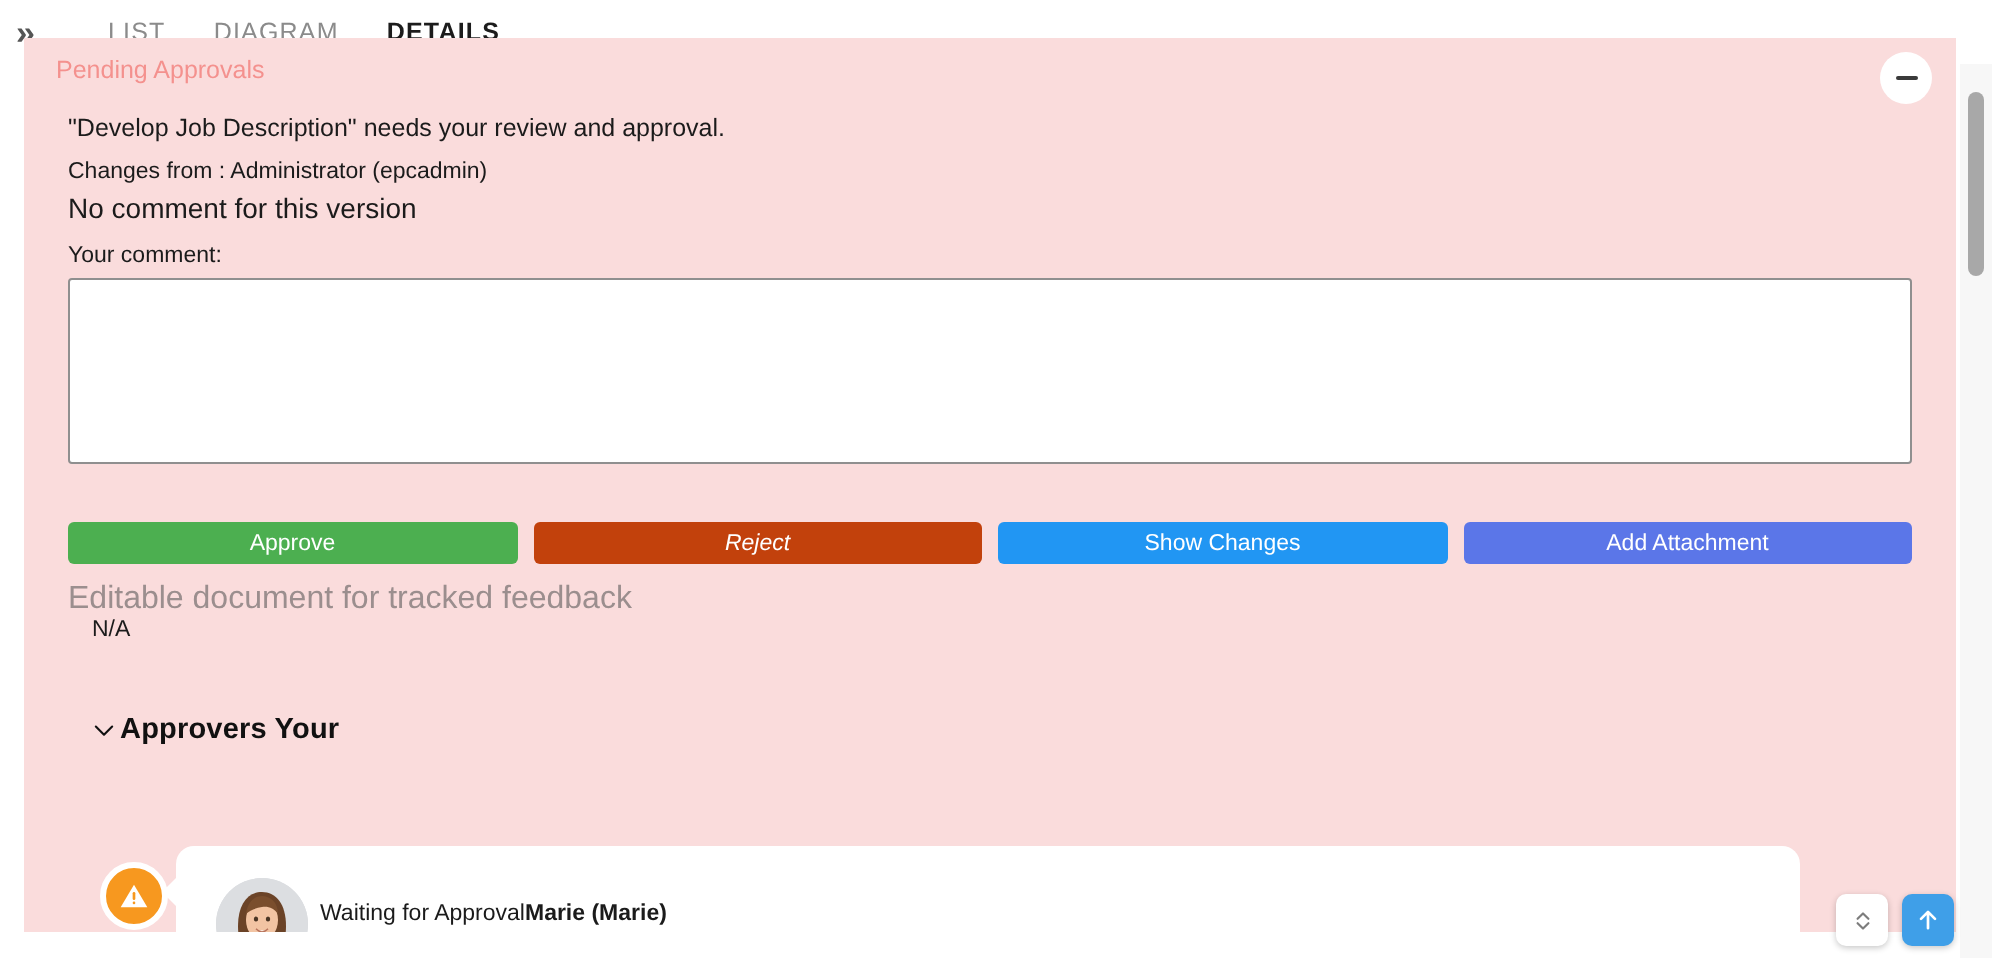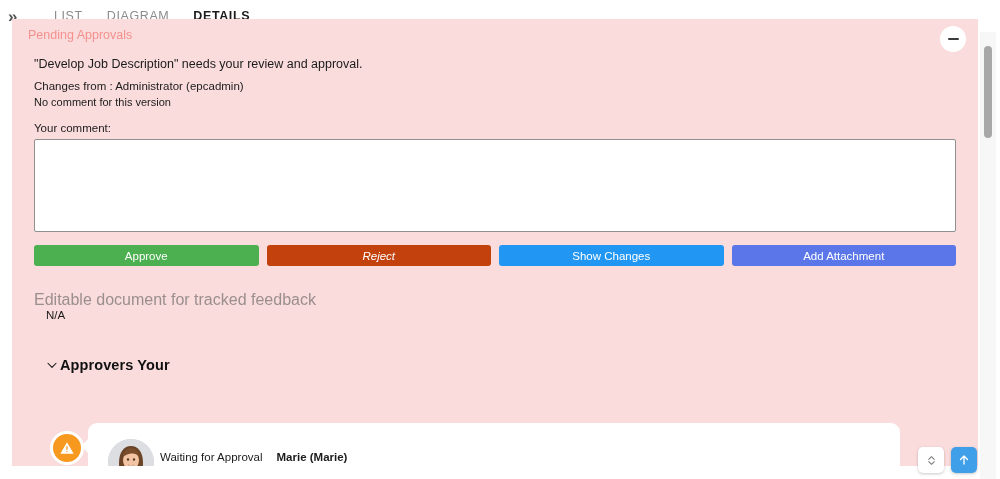--- a/index.html
+++ b/index.html
@@ -90,21 +90,21 @@
   }
   .collapse-btn .bar {
     width: 11px; height: 2px;
     background: #3a3a3a;
     border-radius: 1px;
   }
 
   .body-text { position: absolute; left: 22px; color: #1b1b1b; }
   .line-need   { top: 38px; font-size: 12.5px; }
   .line-from   { top: 61px; font-size: 11.5px; }
-  .line-nocom  { top: 77px; font-size: 11px; }
+  .line-nocom  { top: 77px; font-size: 14px; }
   .label-your  { top: 103px; font-size: 11.5px; }
 
   .comment-box {
     position: absolute;
     left: 22px;
     top: 120px;
     width: 922px;
     height: 93px;
     background: #ffffff;
     border: 1px solid #8f8f8f;
@@ -132,20 +132,21 @@
     border: none;
     border-radius: 3px;
     color: #ffffff;
     font-family: "Liberation Sans", sans-serif;
     font-size: 11.5px;
     cursor: pointer;
     display: flex;
     align-items: center;
     justify-content: center;
     white-space: nowrap;
+    margin-top: 16px;
   }
 
   .muted-label {
     position: absolute;
     left: 22px; top: 272px;
     font-size: 16px;
     color: #9b8e8e;
   }
   .na-value {
     position: absolute;
@@ -215,21 +216,21 @@
     overflow: hidden;
     background: #d8dade;
   }
   .card-line1 {
     position: absolute;
     left: 148px; top: 432px;
     font-size: 11.5px;
     color: #1b1b1b;
     white-space: nowrap;
   }
-  .card-line1 b { margin-left: 14px; font-weight: 700; }
+  .card-line1 b { margin-left: 0; font-weight: 700; }
 
   
   .scroll-track {
     position: absolute;
     top: 32px;
     right: 4px;
     width: 16px;
     height: 447px;
     background: #f7f7f7;
   }

